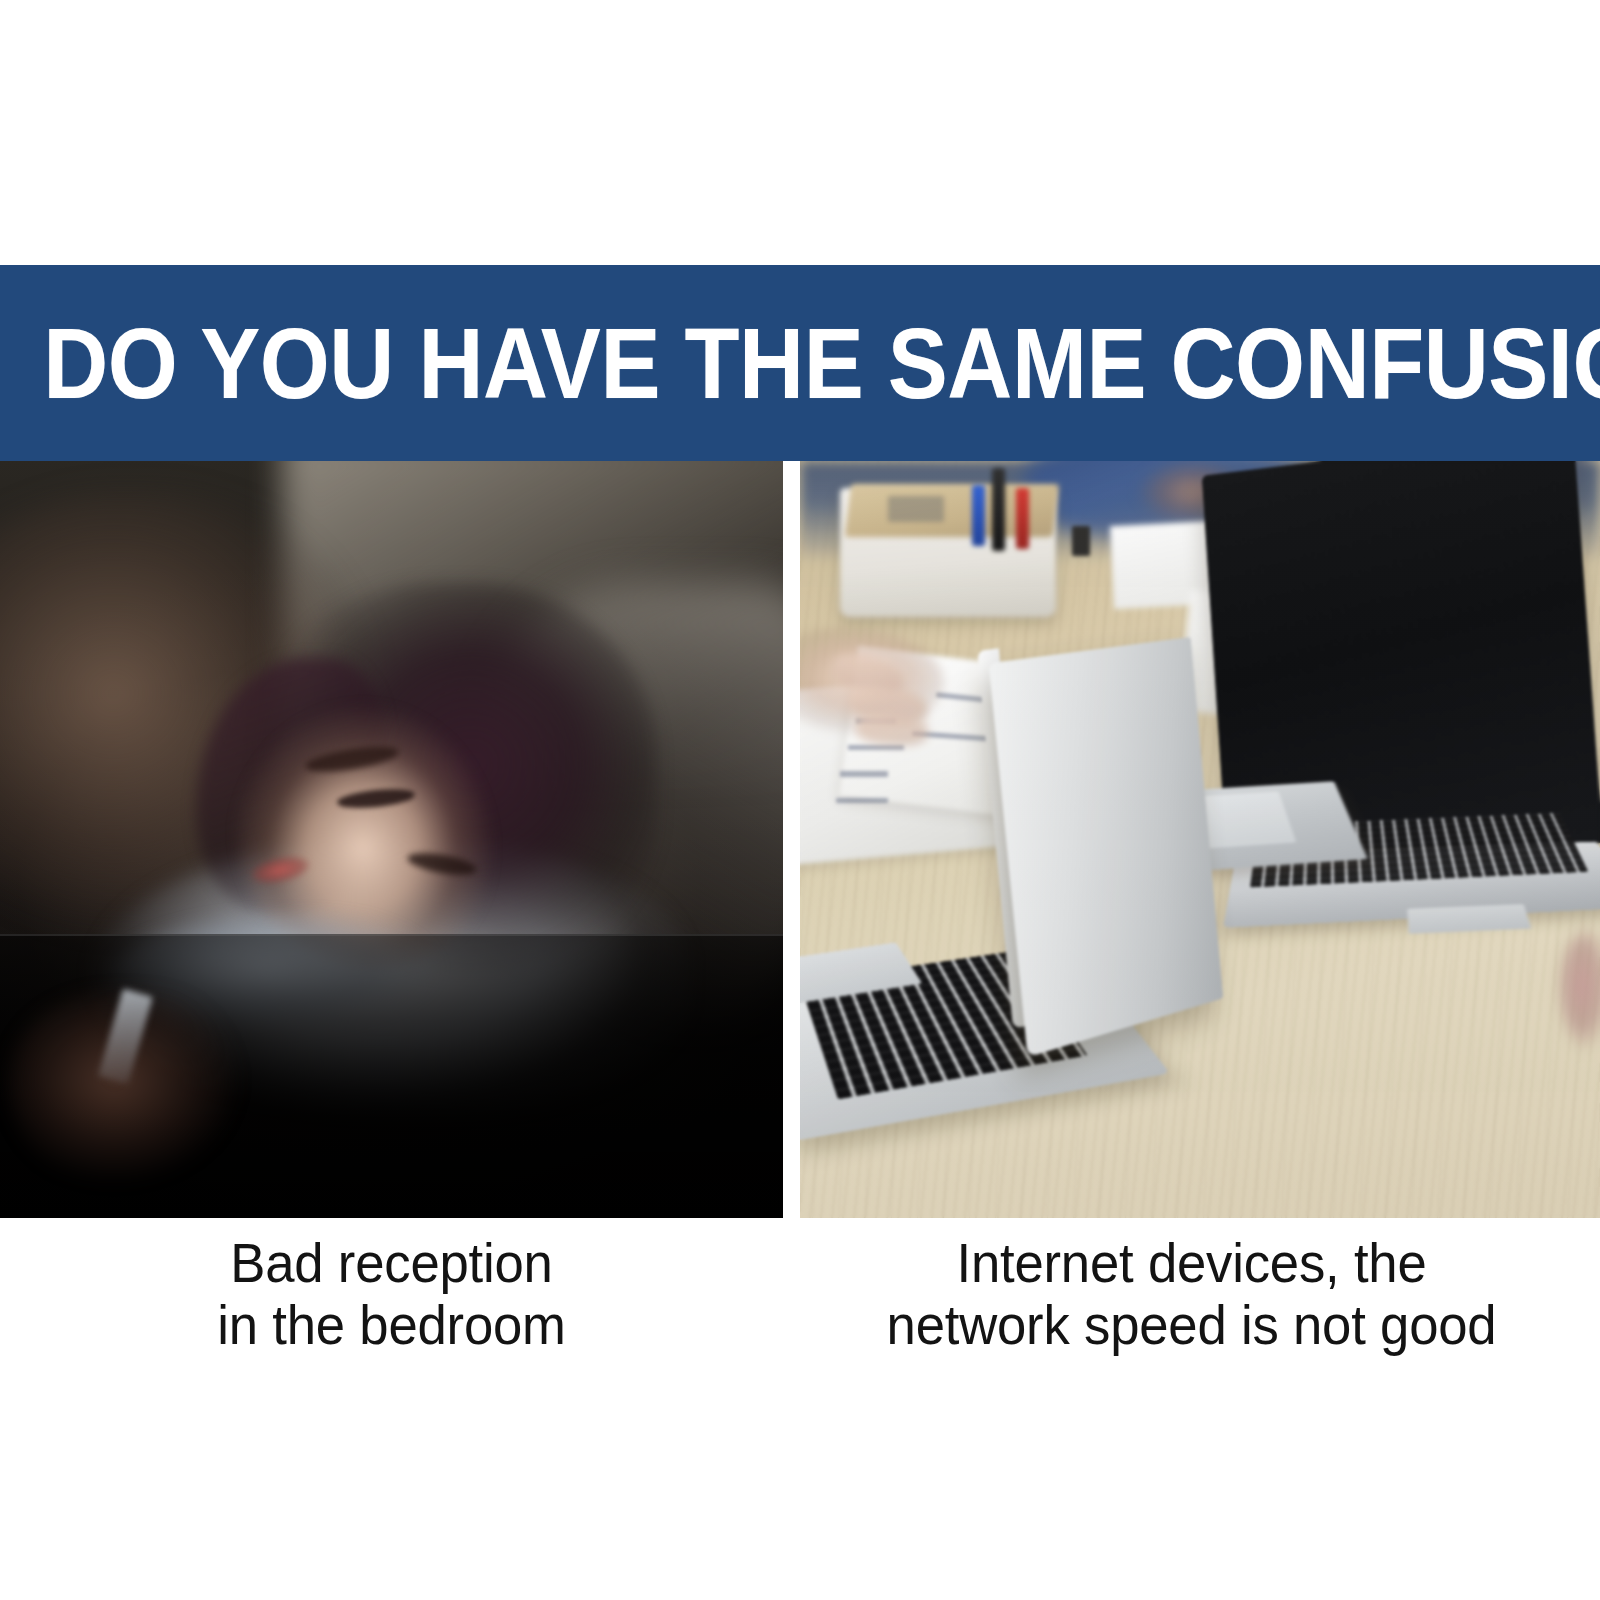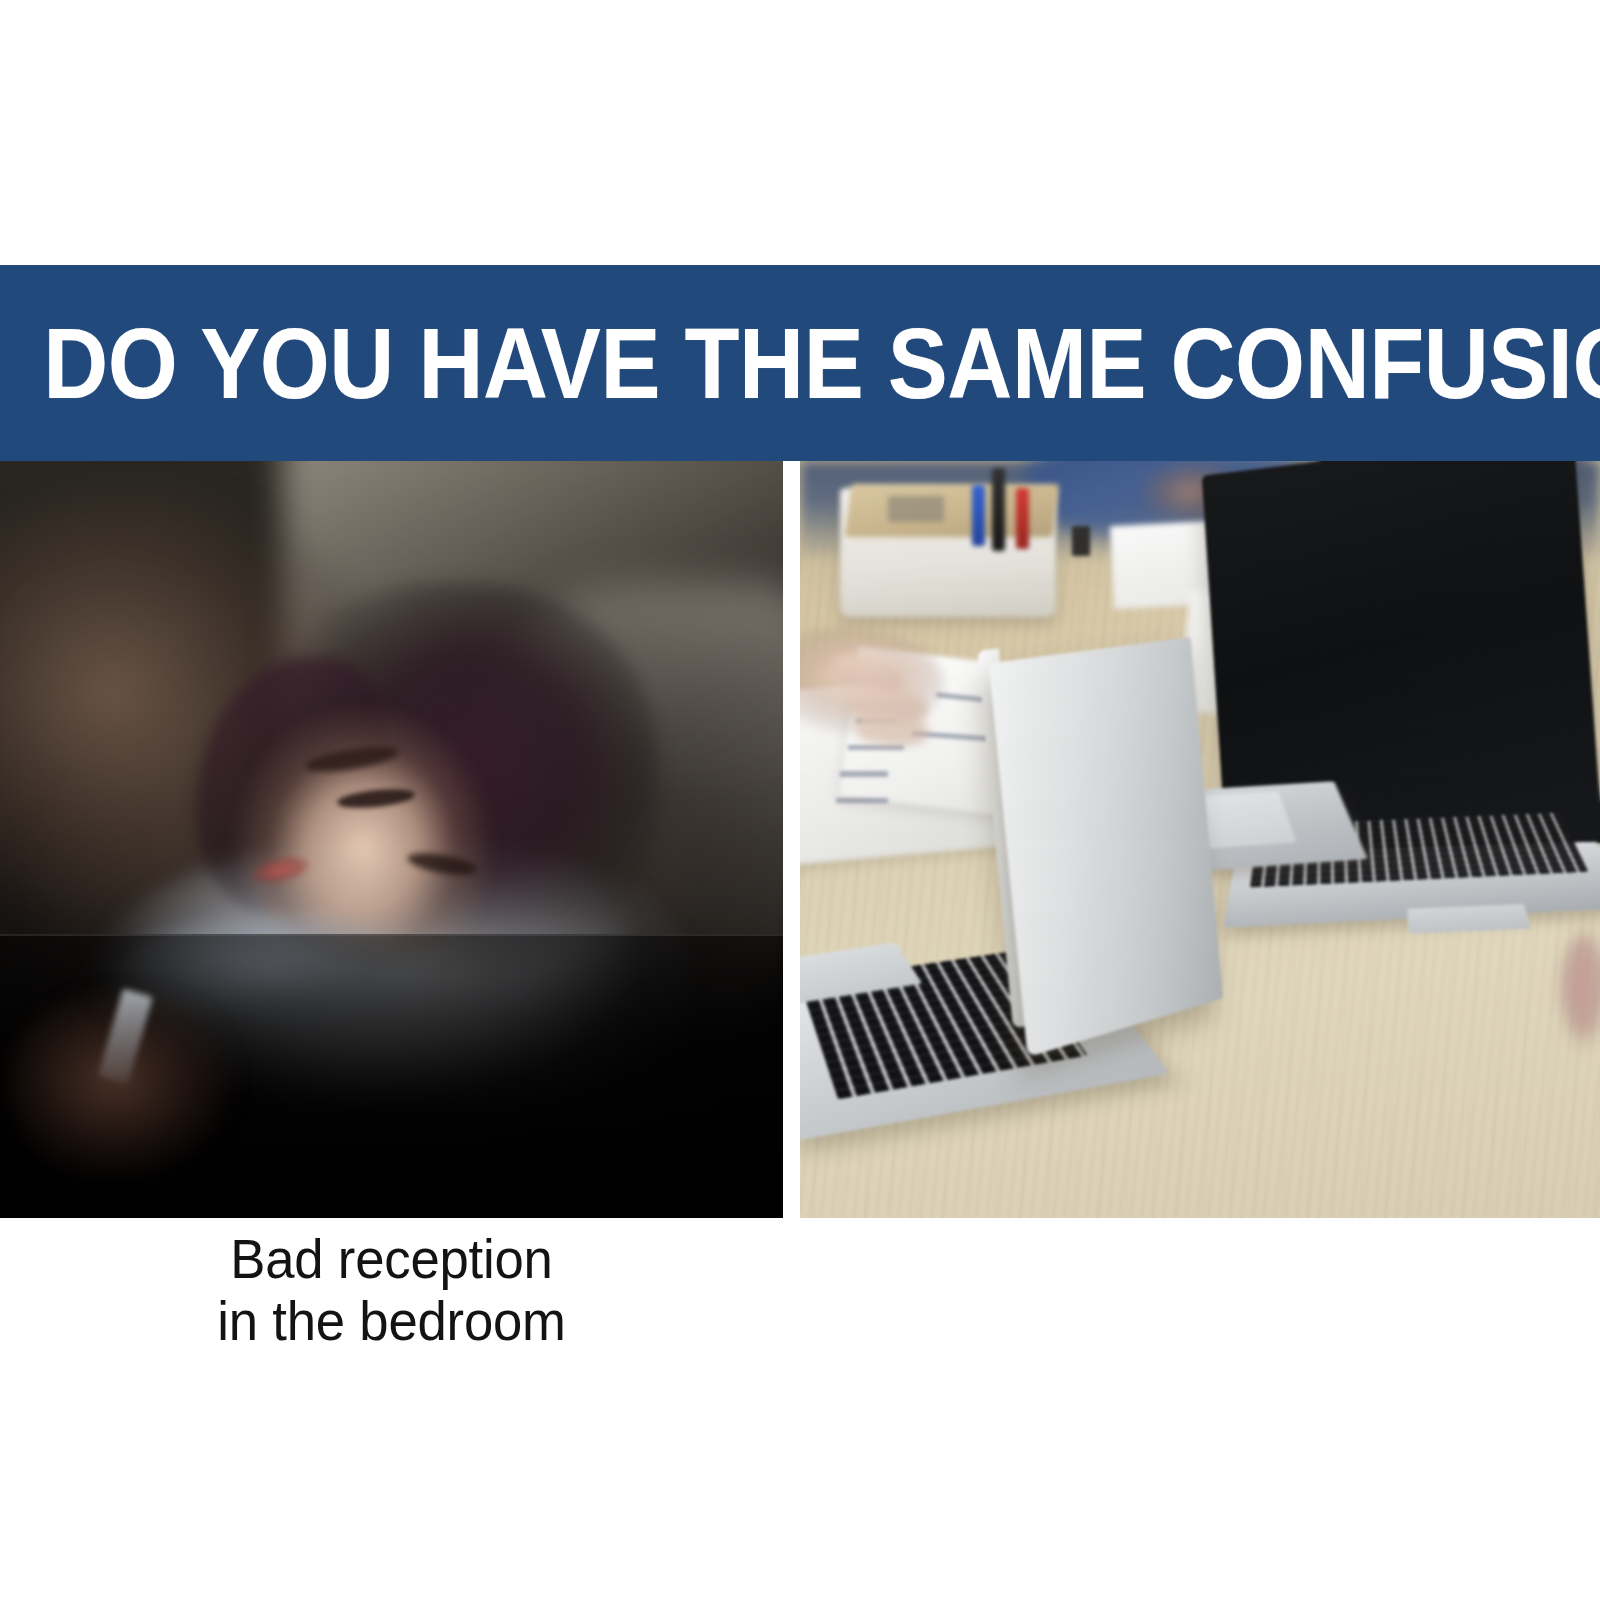--- a/index.html
+++ b/index.html
@@ -407,24 +407,25 @@
     position: absolute; inset: 0;
     backdrop-filter: blur(1.6px);
     background: linear-gradient(180deg, rgba(255,255,255,0.03) 0%, rgba(0,0,0,0.02) 100%);
     pointer-events: none;
   }
 
   
   .captions {
     position: absolute;
     left: 0;
-    top: 1228px;
+    top: 1176px;
     width: 1600px;
     height: 180px;
     display: flex;
+    align-items: flex-end;
   }
   .caption {
     flex: 0 0 auto;
     text-align: center;
     color: #131313;
     font-family: "Liberation Sans Narrow", "Liberation Sans", "DejaVu Sans", sans-serif;
     font-size: 56px;
     line-height: 62px;
     font-weight: 400;
     letter-spacing: -0.2px;
@@ -516,15 +517,19 @@
         <div class="of-soft"></div>
       </div>
     </div>
   </div>
 
   <div class="captions">
     <div class="caption caption-left">
       <span>Bad reception</span>
       <span>in the bedroom</span>
     </div>
+    <div class="caption caption-right">
+      <span>Internet devices, the</span>
+      <span>network speed is not good</span>
+    </div>
   </div>
 
 </div>
 
 </body></html>

